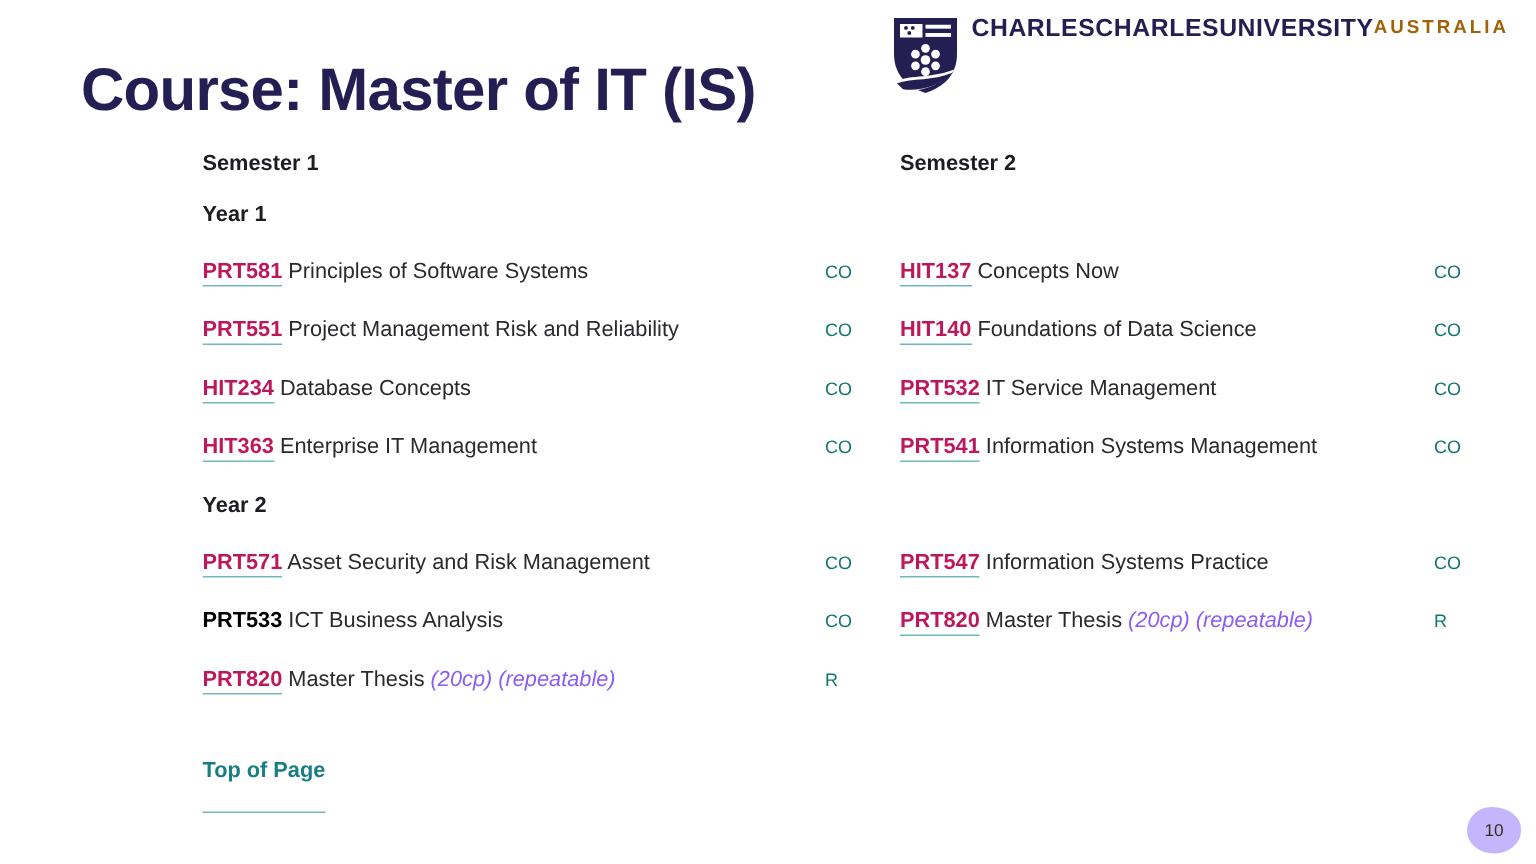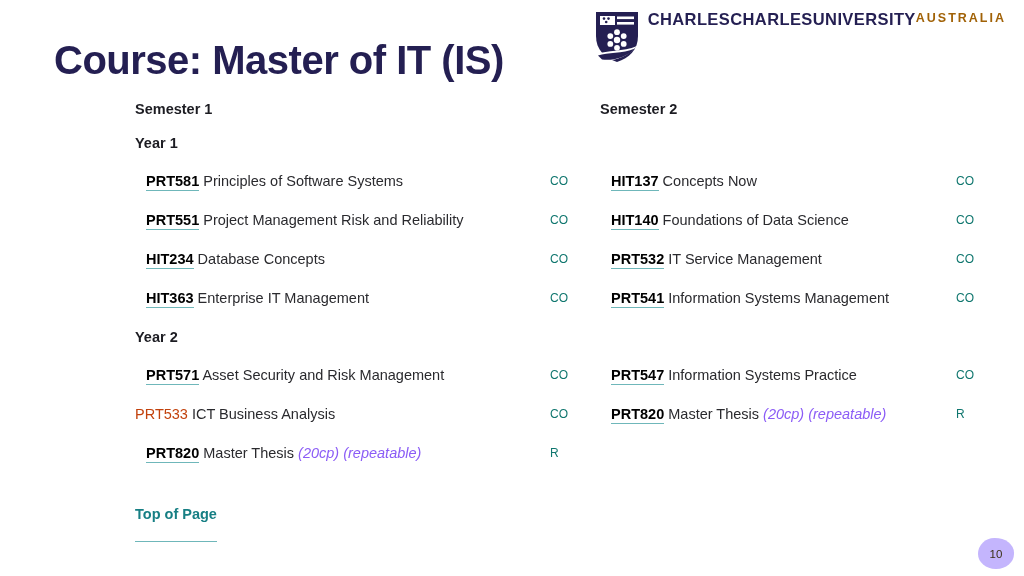--- a/index.html
+++ b/index.html
@@ -103,31 +103,30 @@
   }
   .hdr-row .cell { height: 30px; line-height: 30px; }
   .year-row .cell { height: 38px; line-height: 38px; }
 
   .type {
     font-size: 12px;
     color: #0f766e;
   }
 
   a.unit-link {
-    color: #000000;
+    color: #be185d;
     font-weight: bold;
     text-decoration: none;
     border-bottom: 1.5px solid #6fb7ba;
     padding-bottom: 1px;
     cursor: pointer;
-    margin-left: 11px;
   }
   .unit-plain {
-    color: #c2410c;
-    font-weight: normal;
+    color: #000000;
+    font-weight: bold;
     text-align: right;
   }
   .unit-name { color: #2a2a2e; }
   .unit-note { font-style: italic; color: #8b5cf6; }
 
   
   #top-of-page {
     position: absolute;
     left: 135px;
     top: 506px;

